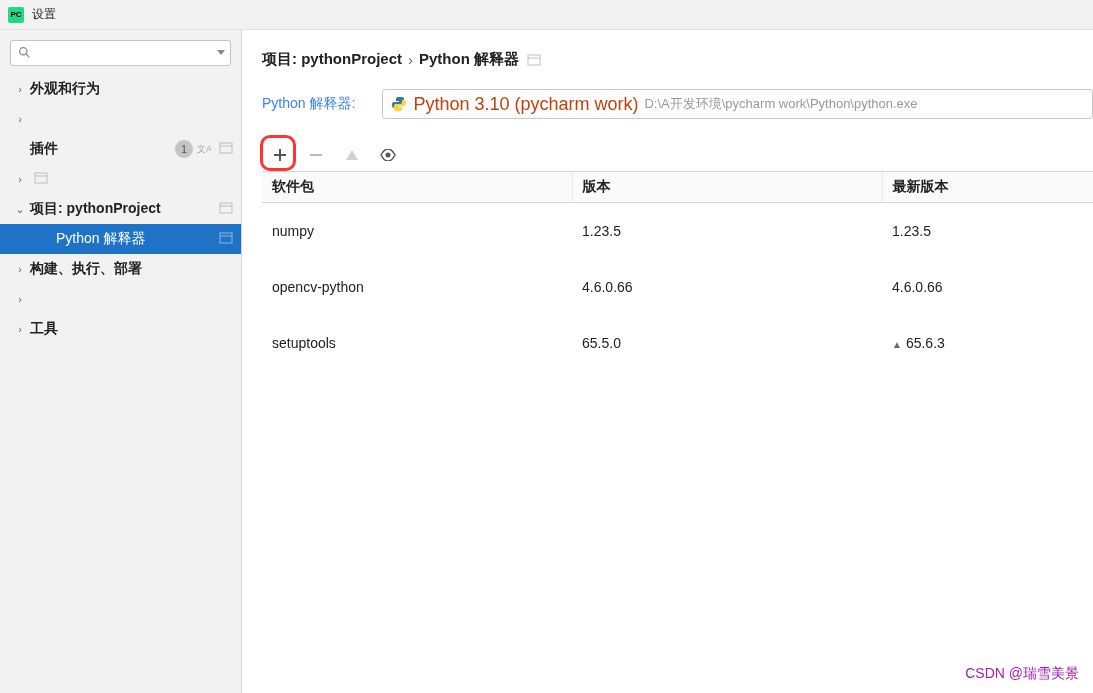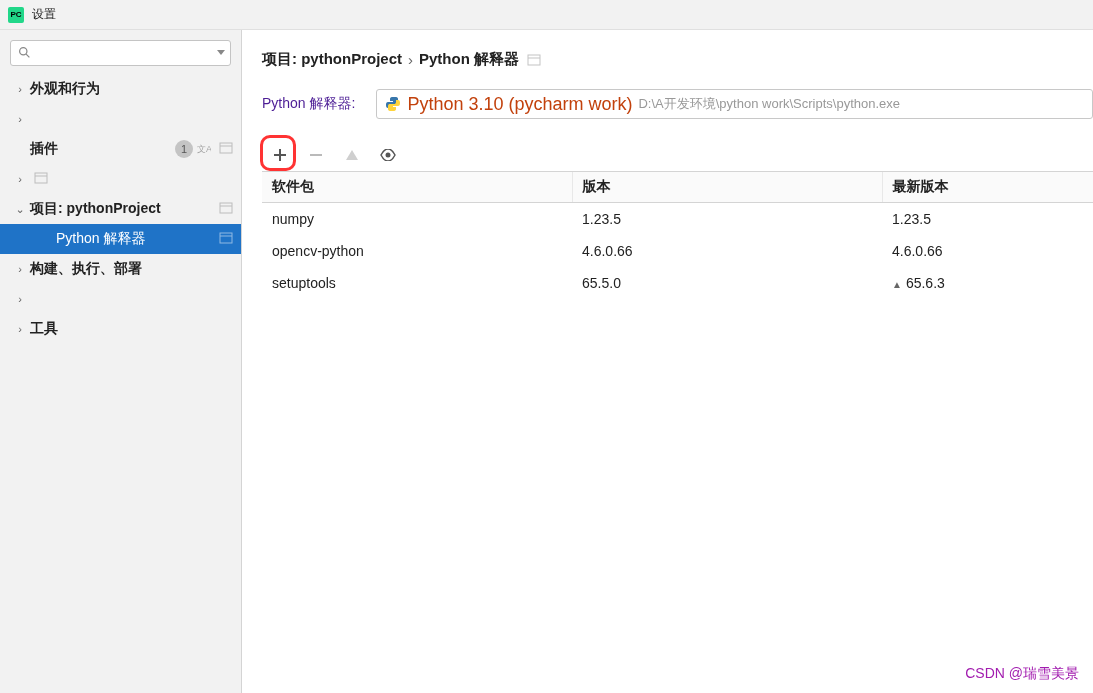--- a/index.html
+++ b/index.html
@@ -24,33 +24,33 @@
     .tree-item.bold .tree-label { font-weight: bold; }
     .tree-item.indent1 { padding-left: 40px; }
     .badge { background: #c4c4c4; color: #555; border-radius: 9px; min-width: 18px; height: 18px; font-size: 11px; display: inline-flex; align-items: center; justify-content: center; padding: 0 5px; margin-right: 4px; }
     .sep-icon { width: 14px; height: 14px; margin-left: 4px; opacity: 0.5; }
     .lang-icon { width: 14px; height: 14px; margin-right: 4px; opacity: 0.55; }
     .main { flex: 1; background: #fff; padding: 20px 0 0 20px; display: flex; flex-direction: column; }
     .breadcrumb { display: flex; align-items: center; font-size: 15px; margin-bottom: 20px; }
     .bc-sep { margin: 0 6px; color: #666; }
     .bc-bold { font-weight: bold; }
     .interp-row { display: flex; align-items: center; margin-bottom: 22px; }
-    .interp-label { font-size: 14px; margin-right: 21px; color: #4c1d95; }
+    .interp-label { font-size: 14px; margin-right: 27px; color: #3b82f6; }
     .interp-select { flex: 1; height: 30px; border: 1px solid #c8c8c8; border-radius: 3px; background: #fff; display: flex; align-items: center; padding: 0 8px; overflow: hidden; }
     .py-icon { width: 16px; height: 16px; margin-right: 6px; flex-shrink: 0; }
     .interp-name { font-size: 18px; color: #c2410c; white-space: nowrap; }
     .interp-path { font-size: 13px; color: #999; margin-left: 6px; white-space: nowrap; }
     .toolbar { display: flex; align-items: center; gap: 16px; padding: 4px 0 6px 8px; position: relative; }
     .tb-btn { width: 20px; height: 20px; display: flex; align-items: center; justify-content: center; cursor: pointer; color: #555; }
     .plus-circle { position: absolute; left: -2px; top: -6px; width: 36px; height: 36px; border: 3px solid #f33; border-radius: 10px; pointer-events: none; }
     .table-wrap { border-top: 1px solid #d4d4d4; flex: 1; }
     .table { width: 100%; border-collapse: collapse; }
     .table th { text-align: left; font-weight: bold; font-size: 14px; padding: 6px 10px; border-bottom: 1px solid #d4d4d4; border-right: 1px solid #e8e8e8; background: #fafafa; color: #222; }
     .table th:last-child { border-right: none; }
-    .table td { padding: 8px 10px; font-size: 14px; color: #222; }
+    .table td { padding: 20px 10px; font-size: 14px; color: #222; }
     .up-tri { color: #666; font-size: 10px; margin-right: 4px; }
     .watermark { position: absolute; right: 14px; bottom: 10px; color: #a21caf; font-size: 14px; }
   </style>
 </head>
 <body>
 
 <div class="titlebar">
   <div class="app-icon"></div>
   <span class="win-title">设置</span>
 </div>
@@ -139,21 +139,21 @@
     </div>
 
     <div class="interp-row">
       <span class="interp-label">Python 解释器:</span>
       <div class="interp-select">
         <svg class="py-icon" viewBox="0 0 16 16">
             <path d="M8 1c-2 0-3 .5-3 2v2h3v1H3c-1.5 0-2 1-2 3s.5 3 2 3h2v-2c0-1.5 1-2 2-2h4c1 0 2-.5 2-2V3c0-1.5-1-2-3-2H8z" fill="#3776ab"></path>
             <path d="M8 15c2 0 3-.5 3-2v-2H8v-1h5c1.5 0 2-1 2-3s-.5-3-2-3h-2v2c0 1.5-1 2-2 2H5c-1 0-2 .5-2 2v3c0 1.5 1 2 3 2h2z" fill="#ffd43b"></path>
           </svg>
         <span class="interp-name">Python 3.10 (pycharm work)</span>
-        <span class="interp-path">D:\A开发环境\python work\Scripts\python.exe</span>
+        <span class="interp-path">D:\A开发环境\pycharm work\Python\python.exe</span>
       </div>
     </div>
 
     <div class="toolbar">
       <div class="plus-circle"></div>
       <div class="tb-btn">
         <svg width="14" height="14" viewBox="0 0 14 14">
             <line x1="7" y1="1" x2="7" y2="13" stroke="#555" stroke-width="2"></line>
             <line x1="1" y1="7" x2="13" y2="7" stroke="#555" stroke-width="2"></line>
           </svg>

